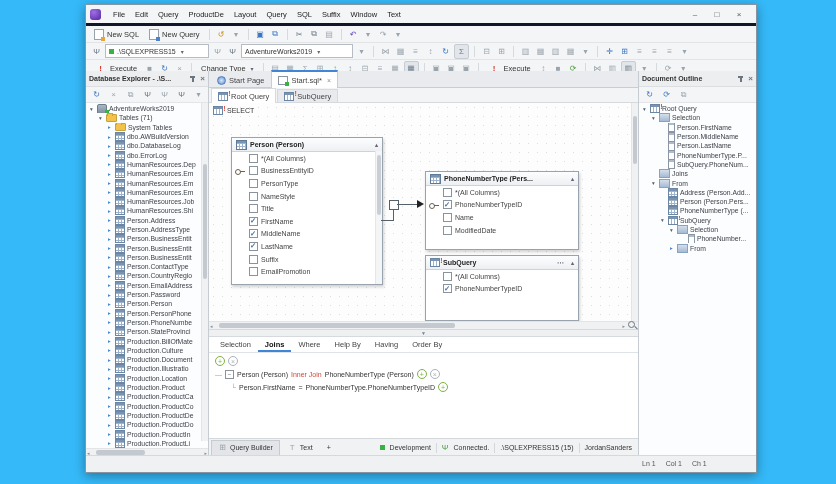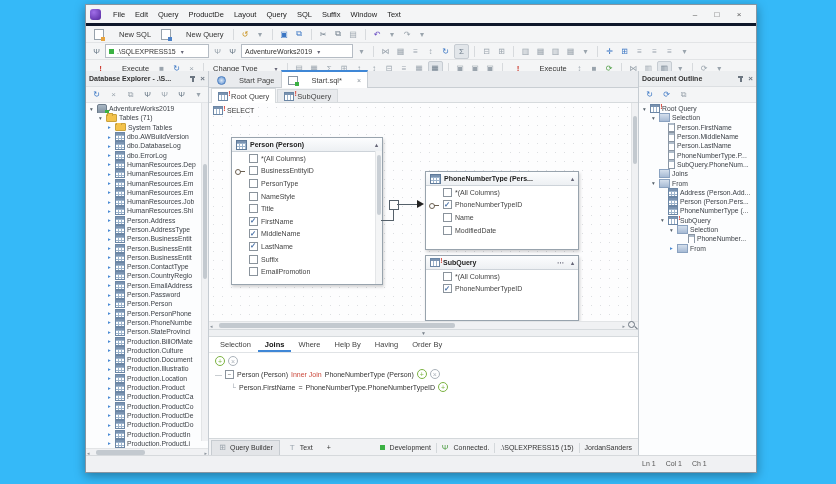--- a/index.html
+++ b/index.html
@@ -12,21 +12,21 @@
   .logo{width:11px;height:11px;border-radius:3px;background:radial-gradient(circle at 35% 30%,#a06ee8,#53279d);margin-right:7px;flex:none}
   .menu{padding:1px 5px;color:#222;cursor:default}
   .wincontrols{margin-left:auto;display:flex;align-items:center;gap:0;padding-right:6px}
   .wbtn{width:22px;text-align:center;color:#555;font-size:8px;padding:2px 0}
   
   .tb{height:16px;display:flex;align-items:center;background:#f4f5f6;border-bottom:1px solid #e2e4e6;padding:0 4px;gap:2px;white-space:nowrap}
   .ti{min-width:13px;height:13px;display:inline-flex;align-items:center;justify-content:center;font-size:8px;color:#6b7a88;border-radius:2px;flex:none}
   .ti.blue{color:#3a76c4}.ti.gold{color:#c89019}.ti.red{color:#cc3b2f;font-weight:bold}.ti.purple{color:#6a4fc3}
   .ti.green{color:#4f9e45}.ti.dim{color:#9aa4ad}
   .ti.pressed{background:#e2e6ea;border:1px solid #c6ccd2}
-  .tbtn{display:flex;align-items:center;gap:15px;padding:0 4px;height:13px;color:#333}
+  .tbtn{display:flex;align-items:center;gap:3px;padding:0 4px;height:13px;color:#333}
   .sep{width:1px;height:11px;background:#d7dadd;margin:0 3px;flex:none}
   .field{background:#fff;border:1px solid #b5bcc4;height:12px;display:flex;align-items:center;padding:0 3px;font-size:7px;gap:3px}
   .drop{color:#667;font-size:6px;margin-left:2px}
   .pg{width:8px;height:9px;background:#fff;border:1px solid #97a2ac;position:relative;flex:none}
   .pg.orange::after,.pg.blue::after{content:"";position:absolute;right:-2px;bottom:-2px;width:4px;height:4px}
   .pg.orange::after{background:#e8a33d}.pg.blue::after{background:#4d82c8}
   .sq-green{width:5px;height:5px;background:#3bb143;flex:none}
   
   .main{position:absolute;top:66px;bottom:16px;left:0;right:0;display:flex}
   .dock{display:flex;flex-direction:column;background:#f2f3f5;min-width:0}
@@ -61,21 +61,21 @@
   .row.ic-clause .icon{width:9px;height:7px;background:linear-gradient(#d4dfec,#a6bad4);border:1px solid #8aa2c0}
   .row.ic-column .icon{width:5px;height:8px;border:1px solid #8a96a4;background:linear-gradient(#aebbc9 0 2px,#fff 2px)}
   .lvl0{padding-left:2px}.lvl1{padding-left:11px}.lvl2{padding-left:20px}.lvl3{padding-left:29px}.lvl4{padding-left:40px}
   .vrail{position:absolute;right:0;top:0;bottom:7px;width:6px;background:#f0f1f3;border-left:1px solid #e2e4e6}
   .vrail .thumb{position:absolute;top:18%;height:34%;left:1px;right:1px;background:#c3c9cf;border-radius:2px}
   .hrail{height:7px;background:#f0f1f3;border-top:1px solid #e2e4e6;position:relative;display:flex;align-items:center;justify-content:space-between;padding:0 1px;font-size:5px;color:#8a939c}
   .hrail .thumb{position:absolute;left:10px;width:40%;top:1px;bottom:1px;background:#c3c9cf;border-radius:2px}
   
   .center{flex:1;display:flex;flex-direction:column;background:#fff;min-width:0}
   .doctabs{height:16px;display:flex;align-items:flex-end;background:#e9ebee;border-bottom:1px solid #c9ced3;gap:1px;padding-left:2px}
-  .dtab{height:14px;display:flex;align-items:center;gap:13px;padding:0 6px;color:#444}
+  .dtab{height:14px;display:flex;align-items:center;gap:3px;padding:0 6px;color:#444}
   .dtab.active{background:#fff;border:1px solid #c9ced3;border-bottom:none;border-top:2px solid #3f87d6;height:16px;margin-bottom:-1px}
   .i-start{width:7px;height:7px;border-radius:50%;background:radial-gradient(#d8e6f6,#5b8fd0);border:1px solid #4d7fc0;flex:none}
   .i-doc{width:8px;height:7px;border:1px solid #8a96a4;background:#fff;position:relative;flex:none}
   .i-doc::after{content:"";position:absolute;right:-2px;bottom:-2px;width:4px;height:4px;background:#3bb143}
   .closex{color:#8a939c;font-size:7px;margin-left:2px}
   .qtabs{height:14px;display:flex;align-items:flex-end;background:#f3f4f6;border-bottom:1px solid #d6dadd;padding-left:2px;gap:1px}
   .qtab{height:12px;padding:0 6px;display:flex;align-items:center;gap:3px;color:#444;background:#e8eaed;border:1px solid #d6dadd;border-bottom:none}
   .qtab.active{background:#fff;height:14px;margin-bottom:-1px}
   .qicon{width:8px;height:7px;border:1px solid #6b86a5;background-color:#fff;position:relative;flex:none;
      background-image:linear-gradient(#7a93b1 0 2px,transparent 2px),

